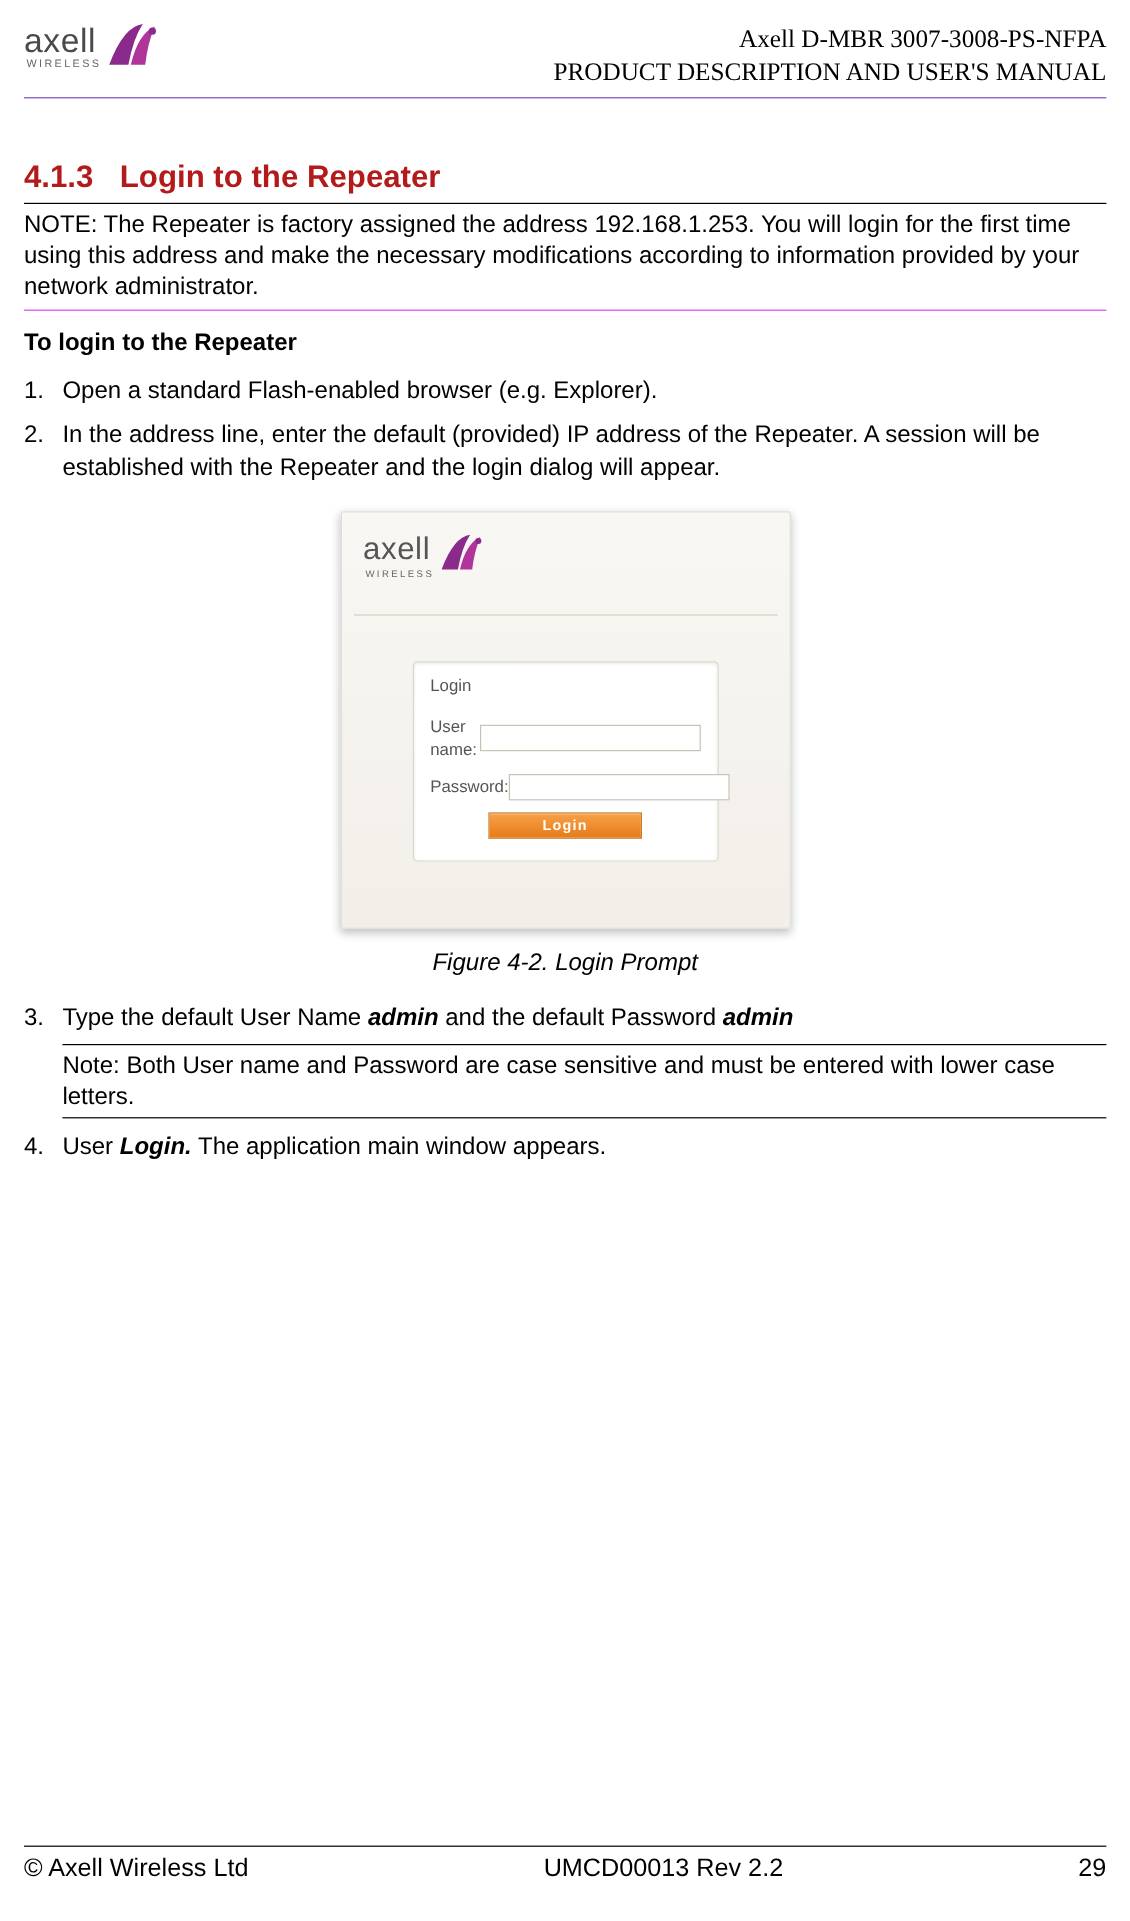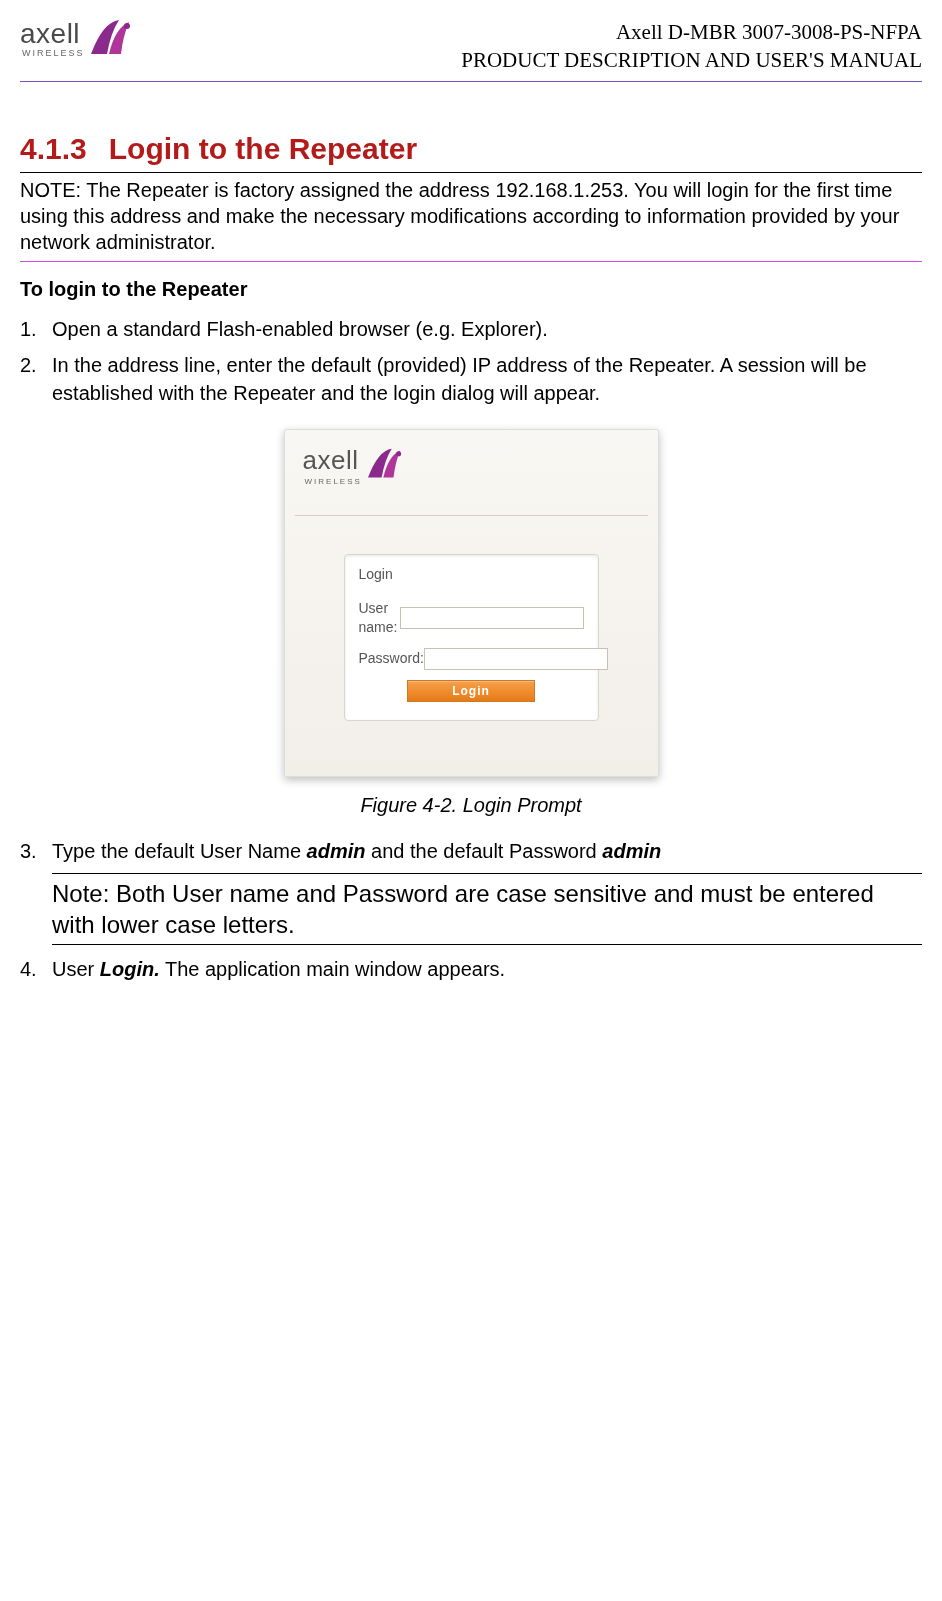--- a/index.html
+++ b/index.html
@@ -49,21 +49,21 @@
     .logo-col { display: flex; flex-direction: column; }
     .header-right {
       text-align: right;
       font-size: 21px;
       line-height: 1.35;
       color: #000;
       font-family: Liberation Serif, serif;
     }
     .section-heading {
       color: #b31b1b;
-      font-size: 30px;
+      font-size: 26px;
       font-weight: bold;
       margin-bottom: 6px;
     }
     .section-heading .num { margin-right: 22px; }
     .hr { border: none; border-top: 1px solid #000; margin: 0; }
     .note-box {
       font-size: 20px;
       line-height: 1.3;
       padding: 4px 0 6px 0;
       border-bottom: 1px solid #d946ef;
@@ -164,21 +164,21 @@
     }
     .figure-caption {
       font-style: italic;
       font-size: 20px;
       margin-top: 14px;
     }
     .inline-note {
       border-top: 1px solid #000;
       border-bottom: 1px solid #000;
       font-family: Arial, Helvetica, sans-serif;
-      font-size: 24px;
+      font-size: 20px;
       line-height: 1.3;
       padding: 4px 0;
       margin: 4px 0 10px 32px;
     }
     .footer {
       position: absolute;
       bottom: 32px;
       left: 20px;
       right: 20px;
       border-top: 1px solid #000;
@@ -268,13 +268,18 @@
     <div class="inline-note">Note: Both User name and Password are case sensitive and must be entered with lower case letters.</div>
 
     <div class="step">
       <div class="step-num">4.</div>
       <div class="step-body">
         <span>User </span><span class="bold">Login.</span><span> The application main window appears.</span>
       </div>
     </div>
   </div>
 
+  <div class="footer">
+    <span>© Axell Wireless Ltd</span>
+    <span>UMCD00013 Rev 2.2</span>
+    <span>29</span>
+  </div>
 </div>
 
 </body></html>

